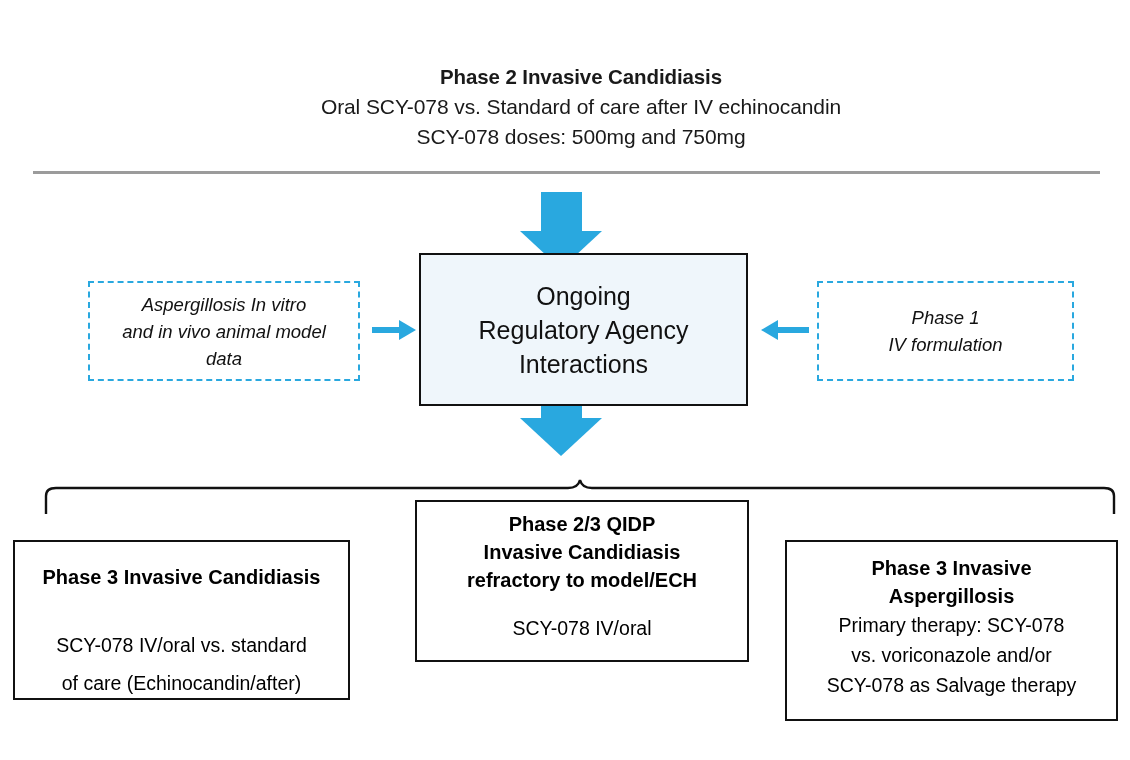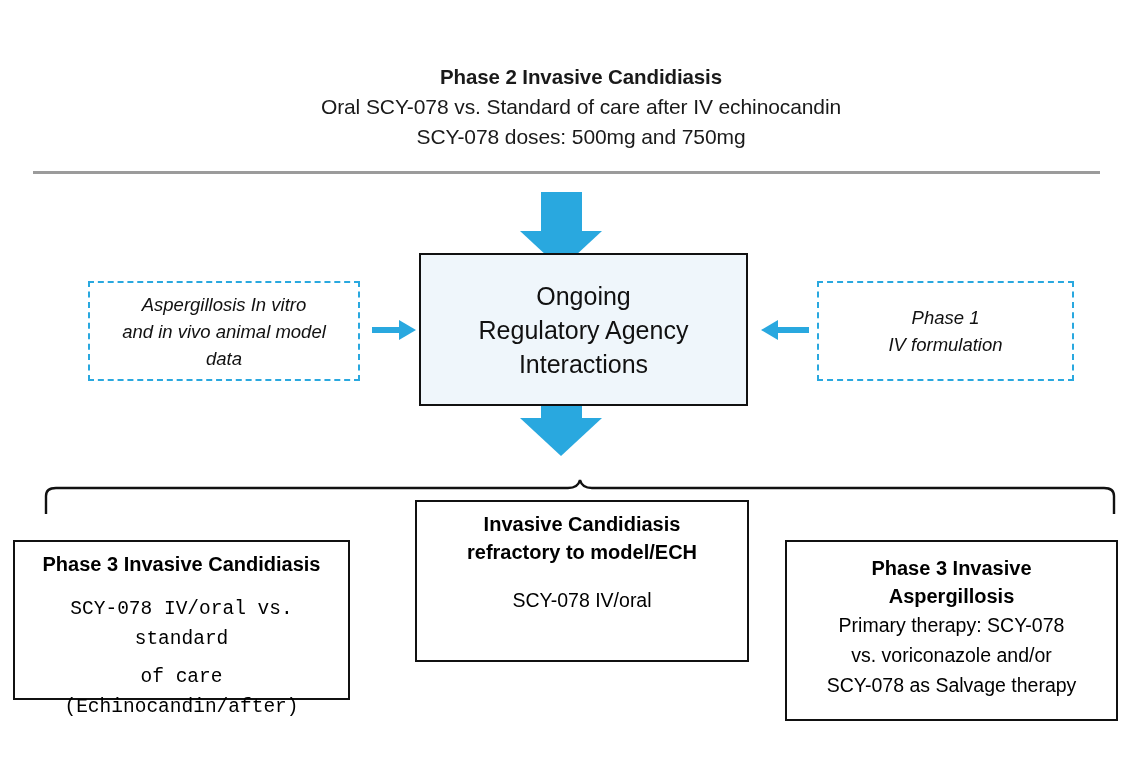--- a/index.html
+++ b/index.html
@@ -216,21 +216,20 @@
   #bottom-left .pad-top { height: 14px; }
   #bottom-left .title {
     font-weight: bold;
     font-size: 20px;
     line-height: 28px;
   }
   #bottom-left .gap { height: 24px; }
   #bottom-left .body {
     font-size: 19.5px;
     line-height: 30px;
-    font-family: Liberation Mono, monospace;
   }
 
   #bottom-center {
     left: 415px;
     top: 500px;
     width: 334px;
     height: 162px;
     padding: 0 10px;
     justify-content: flex-start;
   }
@@ -316,20 +315,21 @@
   <div id="bottom-left" class="box solid-box">
     <div class="pad-top"></div>
     <div class="title">Phase 3 Invasive Candidiasis</div>
     <div class="gap"></div>
     <div class="body">SCY-078 IV/oral vs. standard</div>
     <div class="body">of care (Echinocandin/after)</div>
   </div>
 
   <div id="bottom-center" class="box solid-box">
     <div class="pad-top"></div>
+    <div class="title">Phase 2/3 QIDP</div>
     <div class="title">Invasive Candidiasis</div>
     <div class="title">refractory to model/ECH</div>
     <div class="gap"></div>
     <div class="body">SCY-078 IV/oral</div>
   </div>
 
   <div id="bottom-right" class="box solid-box">
     <div class="pad-top"></div>
     <div class="title">Phase 3 Invasive</div>
     <div class="title">Aspergillosis</div>

